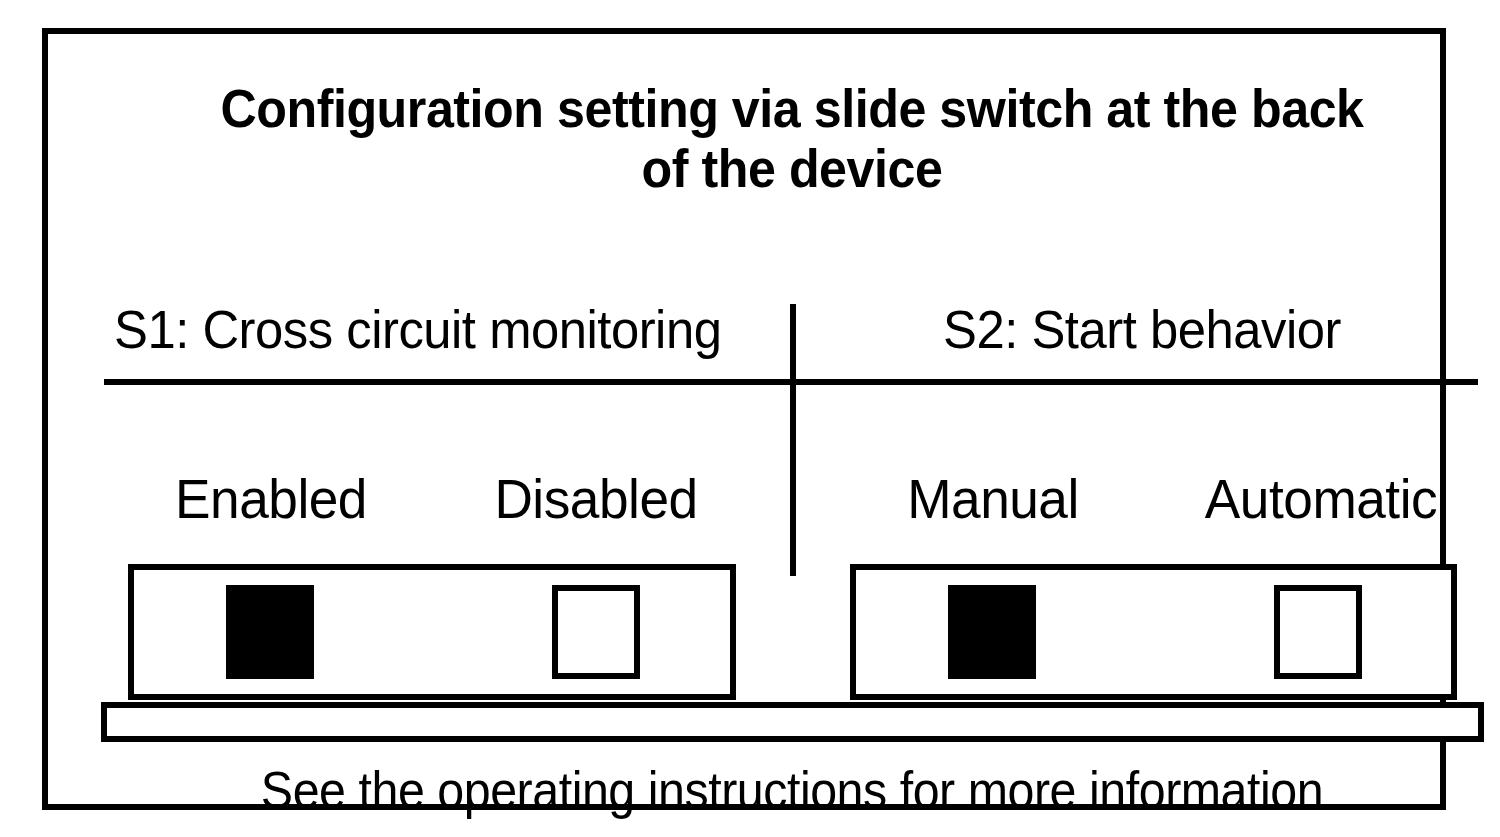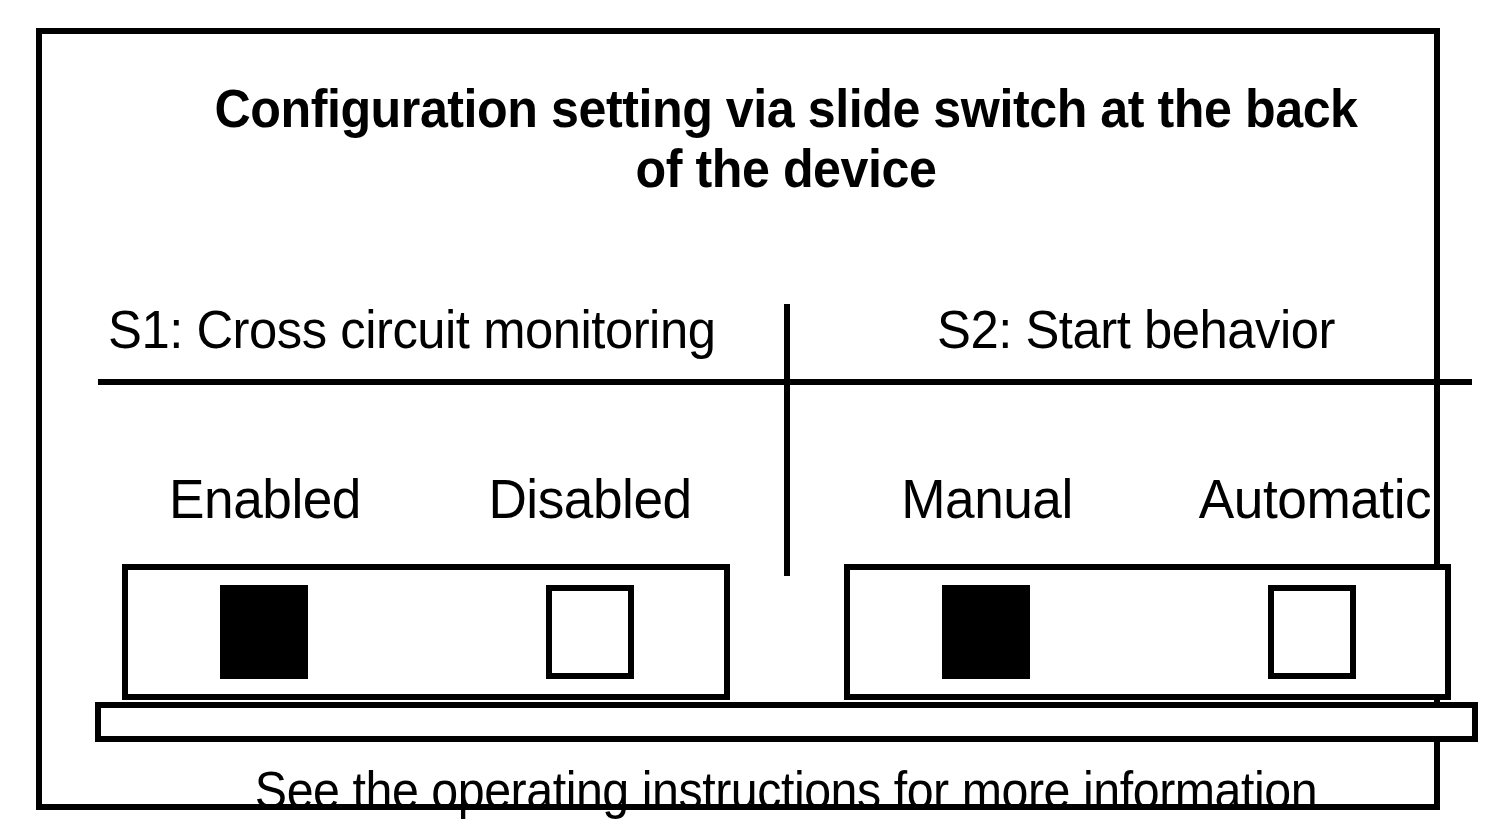--- a/index.html
+++ b/index.html
@@ -15,21 +15,21 @@
     position: relative;
     width: 1500px;
     height: 837px;
     background: #ffffff;
     overflow: hidden;
   }
 
   
   .outer-frame {
     position: absolute;
-    left: 36px;
+    left: 42px;
     top: 28px;
     width: 1404px;
     height: 782px;
     border: 6px solid #000000;
     box-sizing: border-box;
     background: #ffffff;
   }
 
   
   .title-block {

